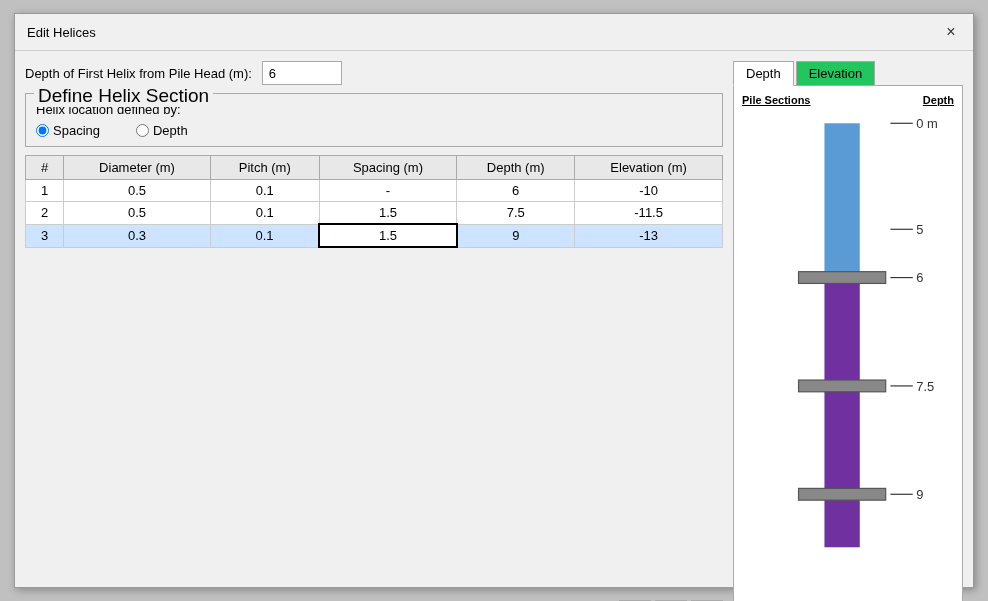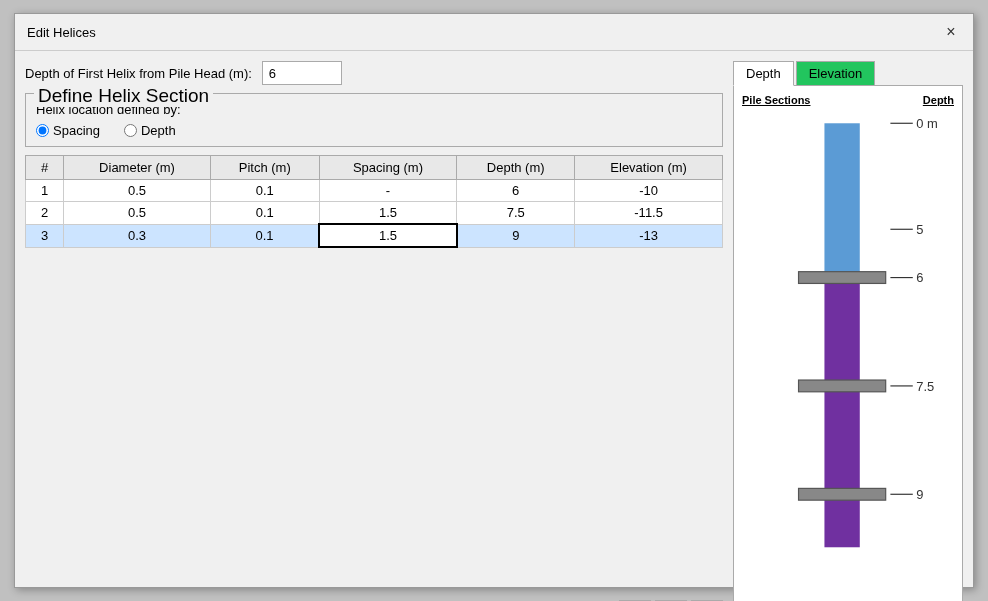--- a/index.html
+++ b/index.html
@@ -90,21 +90,21 @@
       position: absolute;
       top: -9px;
       left: 8px;
       background: #f0f0f0;
       padding: 0 4px;
       font-size: 19px;
     }
     .radio-row {
       display: flex;
       align-items: center;
-      gap: 8px;
+      gap: 20px;
       margin-top: 4px;
     }
     .radio-label-row {
       font-size: 13px;
       margin-bottom: 6px;
     }
     .radio-option {
       display: flex;
       align-items: center;
       gap: 4px;

